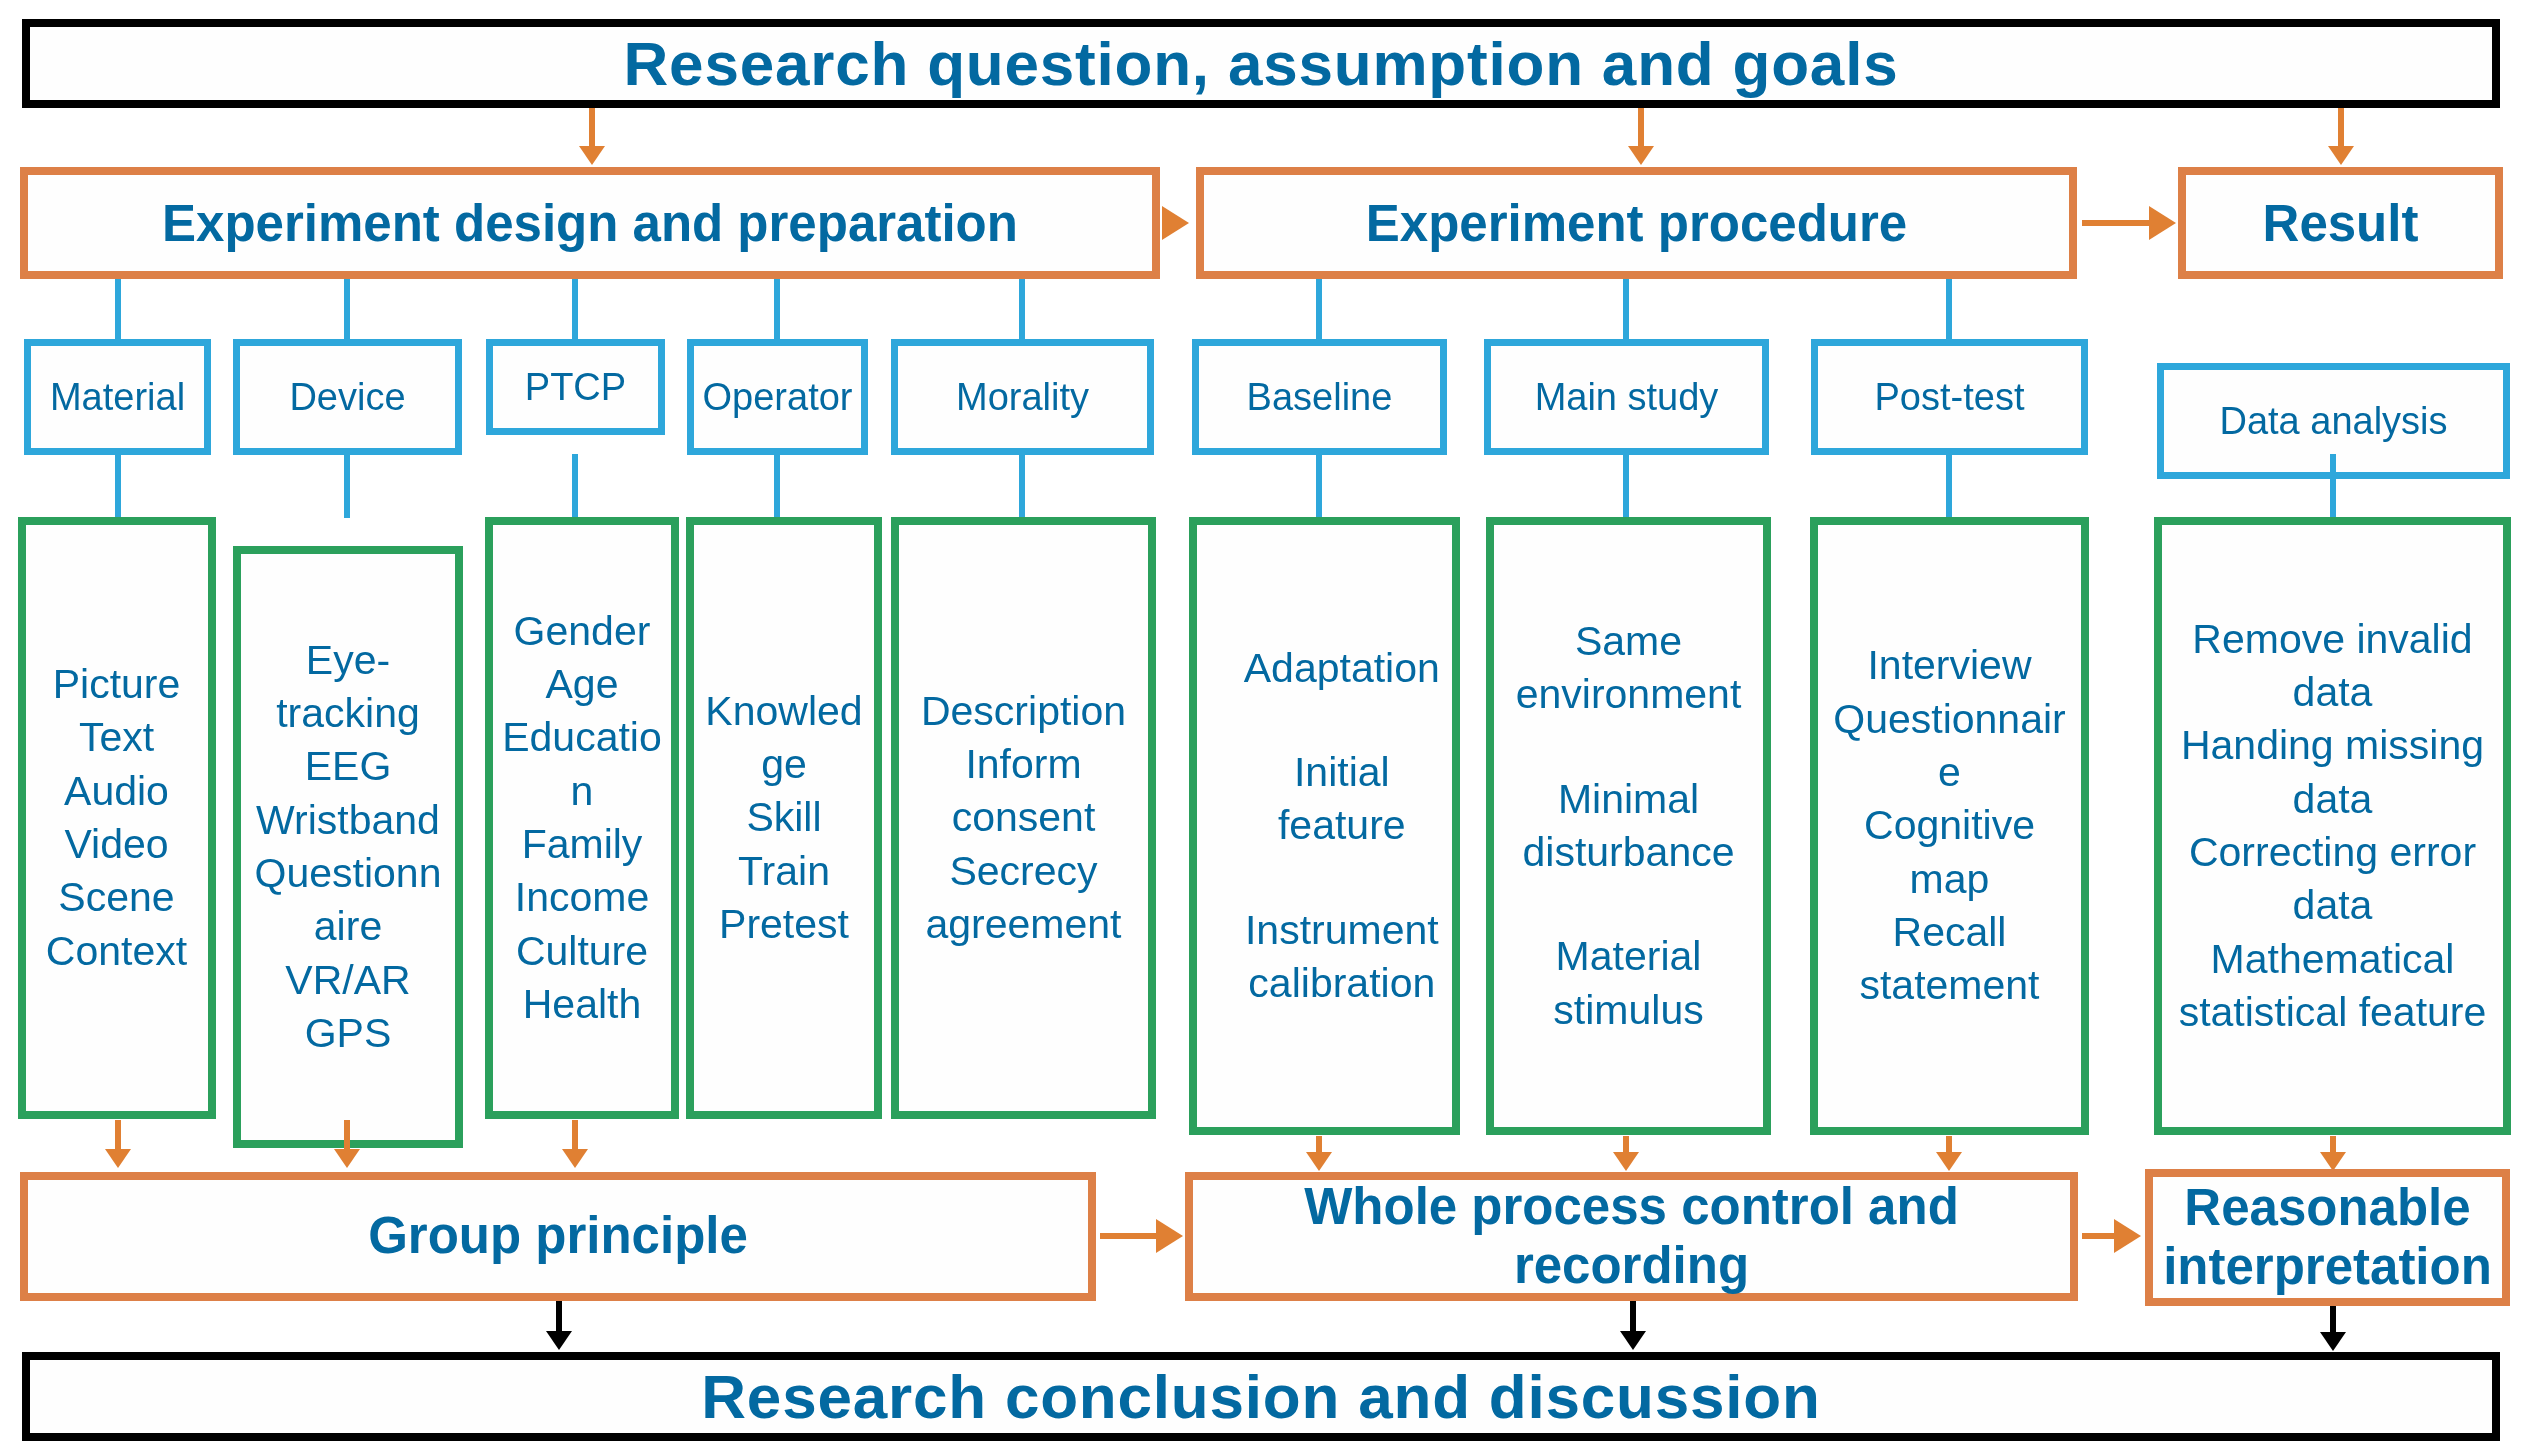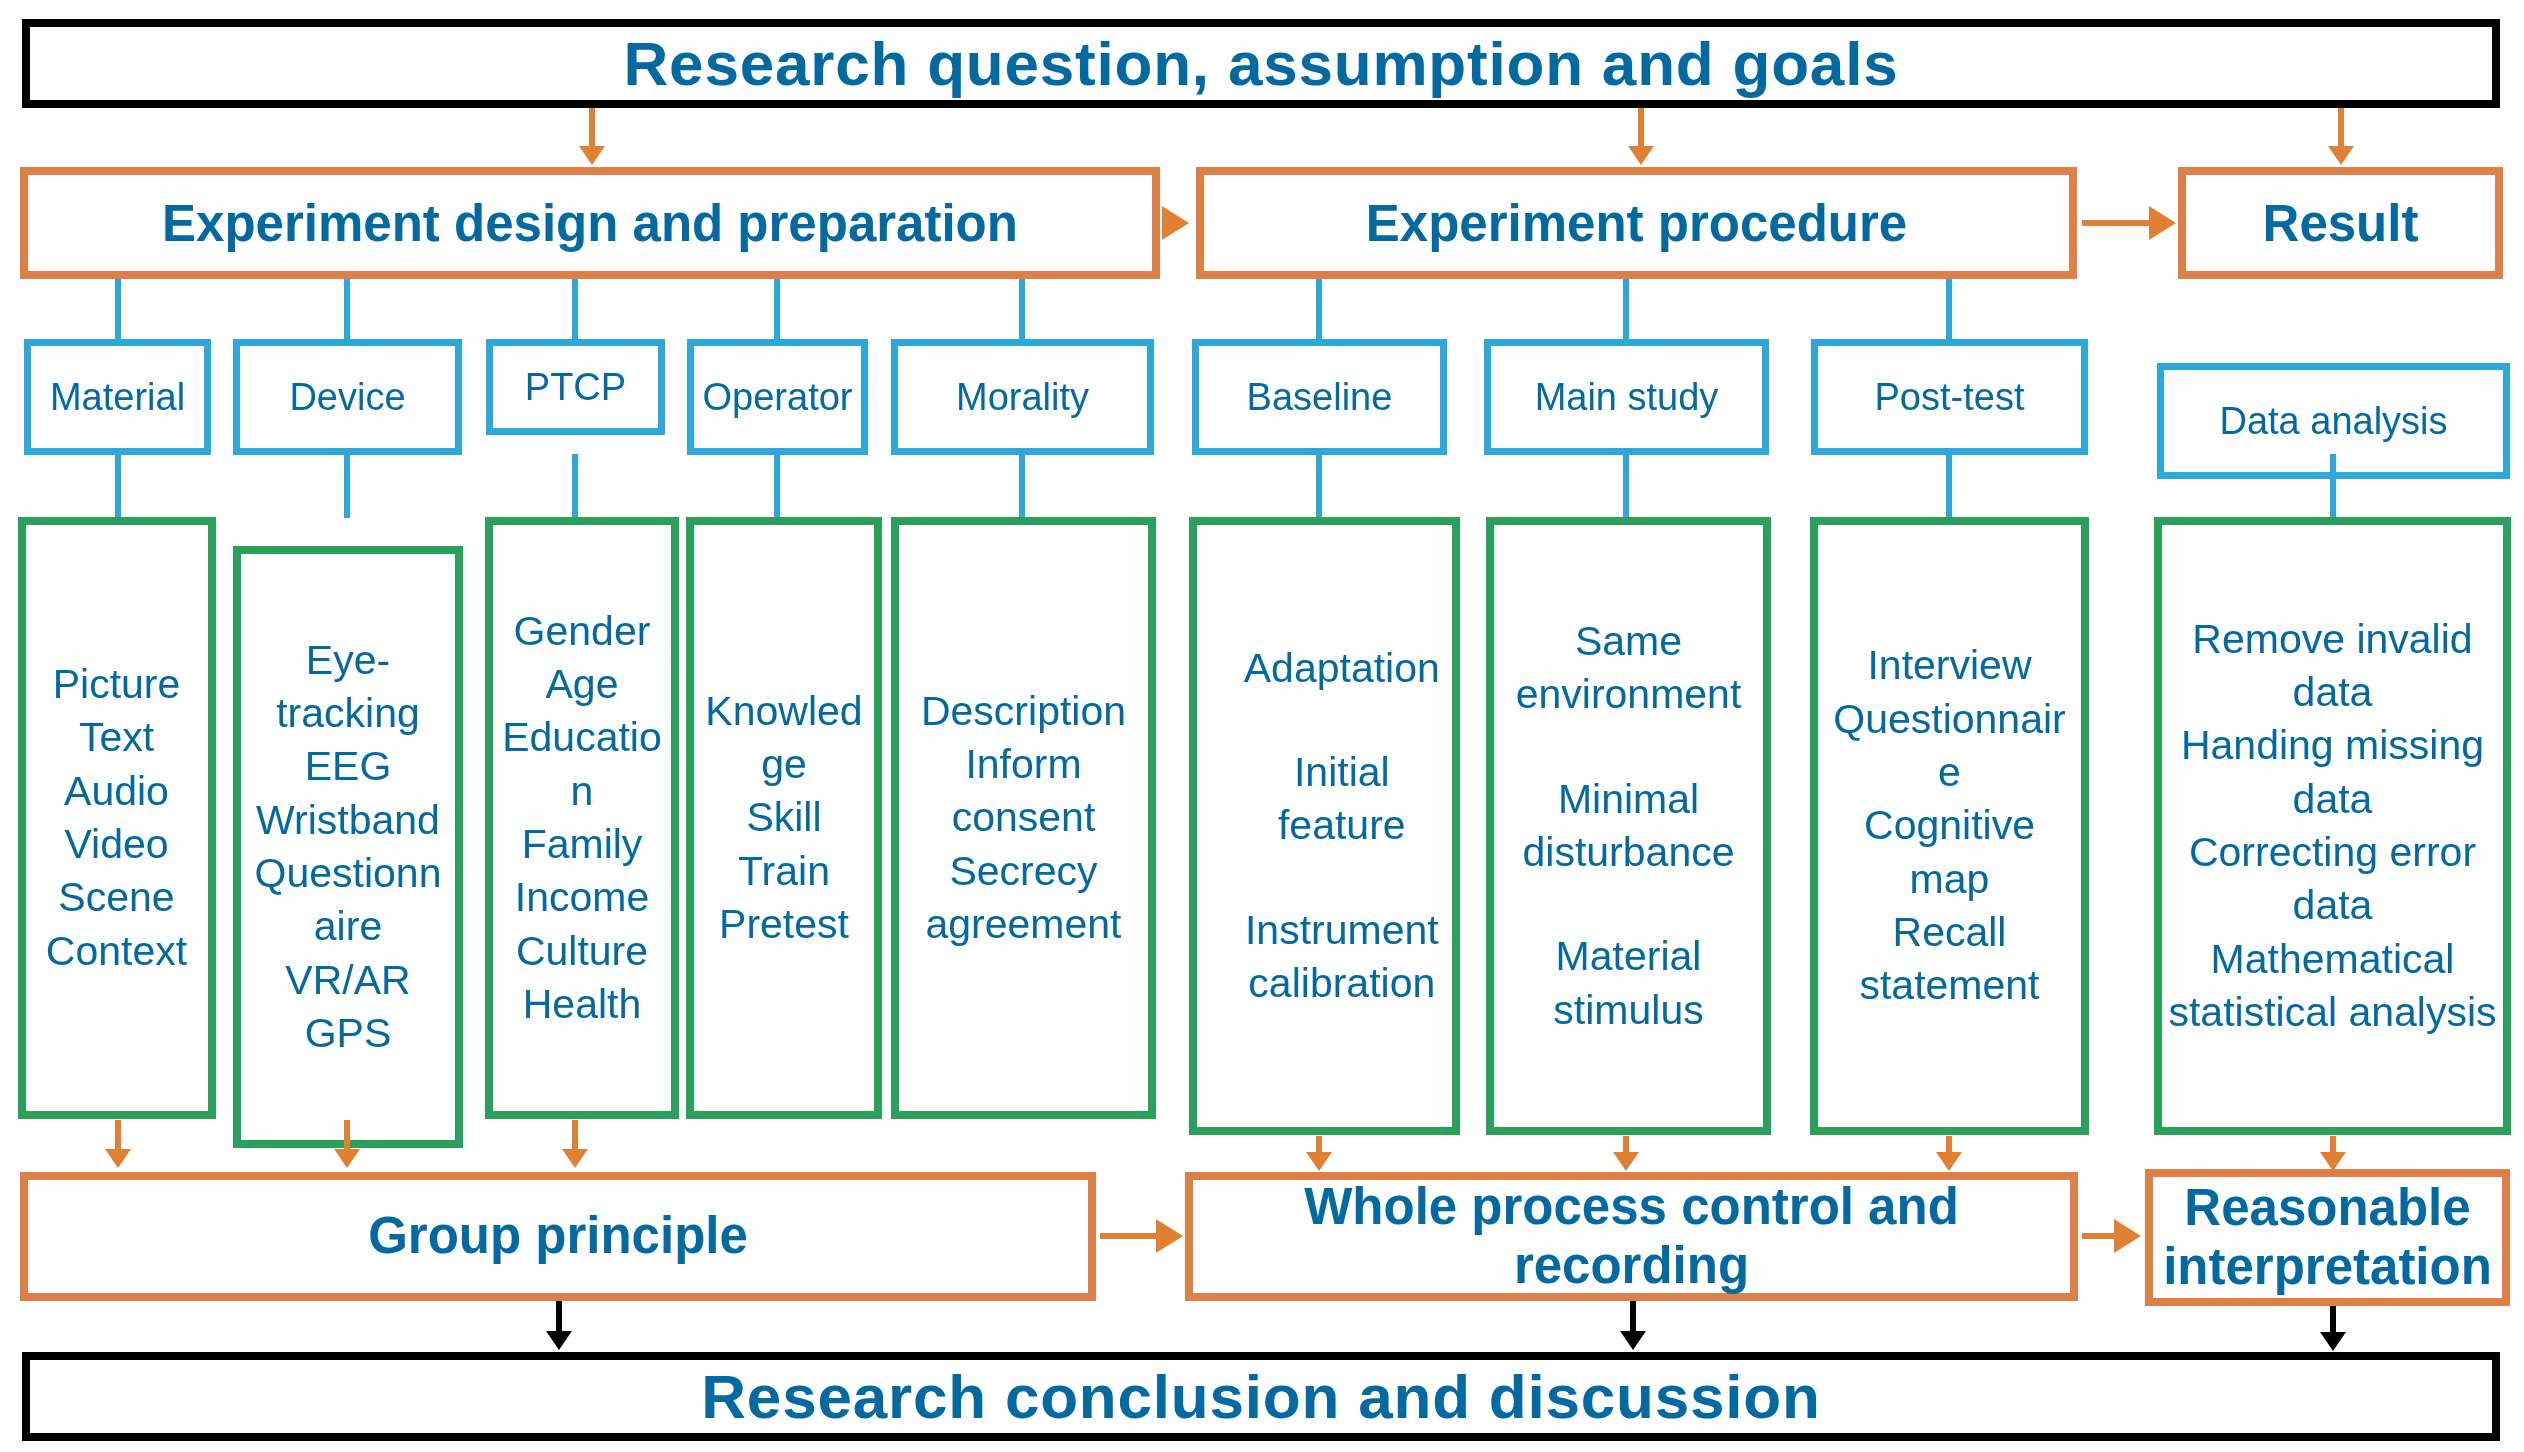--- a/index.html
+++ b/index.html
@@ -170,21 +170,21 @@
   <div class="box gbox" style="left:1810px;top:517px;width:279px;height:618px;">
     <div class="gitem">Interview</div>
     <div class="gitem">Questionnaire</div>
     <div class="gitem">Cognitive map</div>
     <div class="gitem">Recall statement</div>
   </div>
   <div class="box gbox" style="left:2154px;top:517px;width:357px;height:618px;">
     <div class="gitem">Remove invalid data</div>
     <div class="gitem">Handing missing data</div>
     <div class="gitem">Correcting error data</div>
-    <div class="gitem">Mathematical statistical analysis</div>
+    <div class="gitem">Mathematical statistical feature</div>
   </div>
 
   <div class="arr o" style="left:115px;top:1120px;height:29px;">
       <div class="shaft"></div>
     </div>
   <div class="arr o" style="left:344px;top:1120px;height:29px;">
       <div class="shaft"></div>
     </div>
   <div class="arr o" style="left:572px;top:1120px;height:29px;">
       <div class="shaft"></div>

